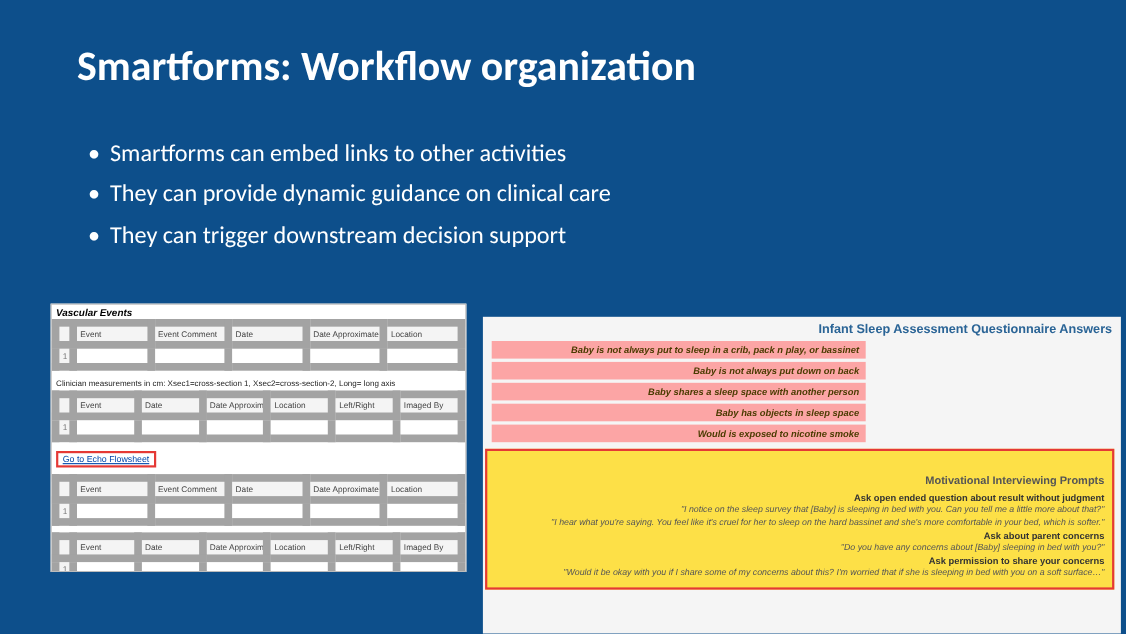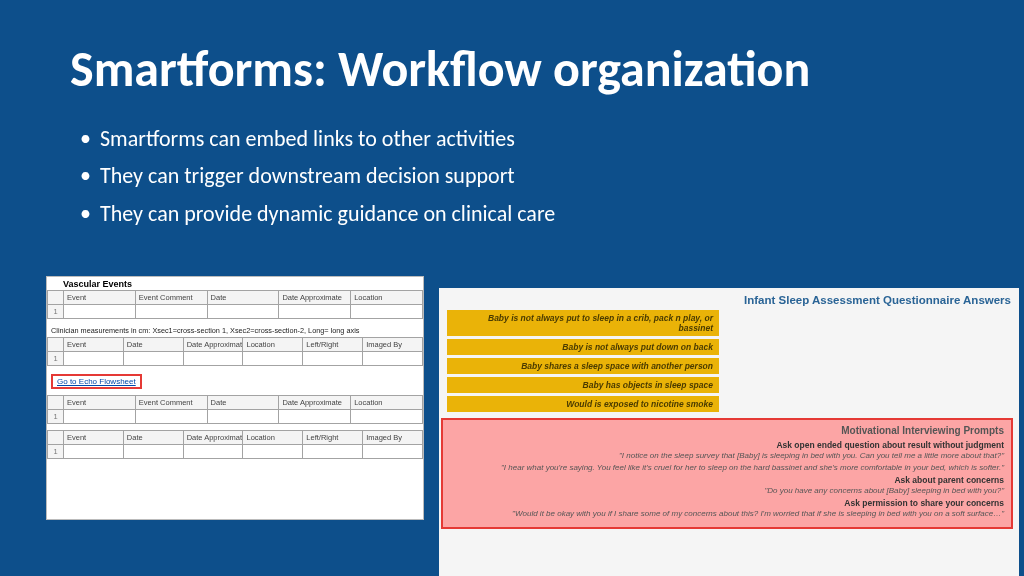--- a/index.html
+++ b/index.html
@@ -9,21 +9,21 @@
     background: #0d4f8b;
     font-family: "Segoe UI", Calibri, Arial, sans-serif;
     color: #fff;
     overflow: hidden;
     position: relative;
   }
   .title {
     position: absolute;
     left: 70px;
     top: 38px;
-    font-size: 50px;
+    font-size: 38px;
     font-weight: 700;
   }
   .bullets {
     position: absolute;
     left: 80px;
     top: 120px;
     font-size: 22px;
     font-weight: 400;
     line-height: 1.7;
   }
@@ -46,37 +46,38 @@
     color: #000;
     font-size: 8.2px;
     font-family: "Segoe UI", Arial, sans-serif;
     overflow: hidden;
     border: 1px solid #bbb;
     padding: 0px 0 0 0;
   }
   .panel-left .section-title {
     font-weight: 700;
     font-size: 9px;
-    padding: 2px 4px 1px 16px;
+    padding: 2px 4px 1px 4px;
+    font-style: italic;
   }
   .panel-left .note {
     font-size: 7.3px;
     padding: 1px 4px 2px 4px;
     color: #222;
   }
   .panel-left table {
     border-collapse: collapse;
     width: 100%;
     table-layout: fixed;
     font-size: 7.5px;
     color: #333;
     margin-bottom: 6px;
   }
   .panel-left td, .panel-left th {
-    border: 1px solid #a3a3a3;
+    border: 7px solid #a3a3a3;
     padding: 2px 3px;
     height: 13px;
     overflow: hidden;
     white-space: nowrap;
     font-weight: 400;
     text-align: left;
     background:#fff;
   }
   .panel-left th {
     background: #f4f4f4;
@@ -113,34 +114,34 @@
     font-size: 11.5px;
     padding: 6px 8px 4px 8px;
   }
   .panel-right .areas-title {
     font-weight: 700;
     color: #333;
     font-size: 10px;
     padding: 2px 8px 4px 8px;
   }
   .concern {
-    background: #eab308;
+    background: #fca5a5;
     color: #4a3b00;
     font-weight: 700;
     font-style: italic;
     font-size: 8.5px;
     padding: 3px 6px;
     margin: 0 8px 3px 8px;
-    width: 272px;
+    width: 340px;
   }
   .mi-box {
     margin: 6px 6px 6px 2px;
     border: 2px solid #e53935;
-    background: #fca5a5;
-    padding: 5px 7px 6px 7px;
+    background: #fde047;
+    padding: 22px 7px 6px 7px;
   }
   .mi-title {
     font-weight: 700;
     color: #555;
     font-size: 10px;
     margin-bottom: 4px;
   }
   .mi-prompt {
     font-weight: 700;
     color: #333;
@@ -156,22 +157,22 @@
     margin-bottom: 3px;
   }
 </style>
 </head>
 <body>
 
 <div class="title">Smartforms: Workflow organization</div>
 
 <ul class="bullets">
   <li>Smartforms can embed links to other activities</li>
+  <li>They can provide dynamic guidance on clinical care</li>
   <li>They can trigger downstream decision support</li>
-  <li>They can provide dynamic guidance on clinical care</li>
 </ul>
 
 <div class="panel-left">
   <div class="section-title">Vascular Events</div>
   <table>
     <tbody>
         <tr>
       <th class="rownum"></th>
       <th>Event</th>
       <th>Event Comment</th>

